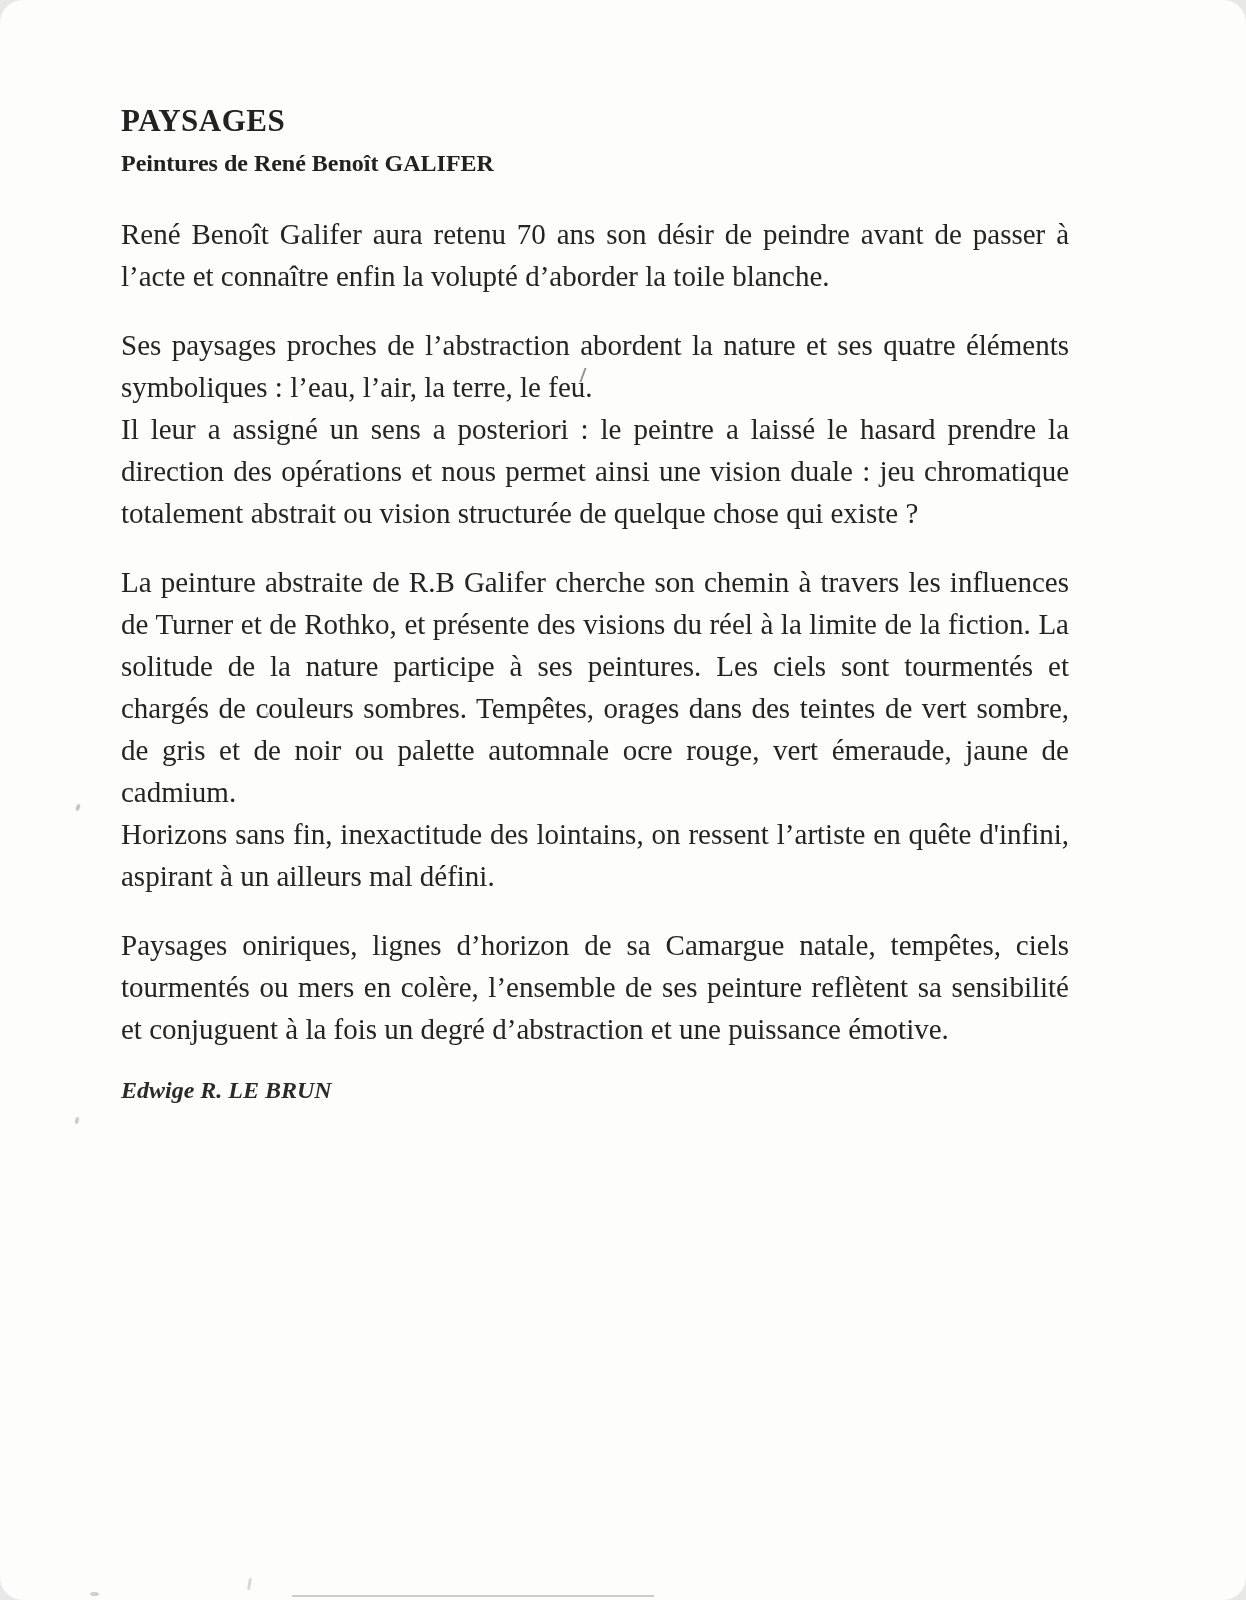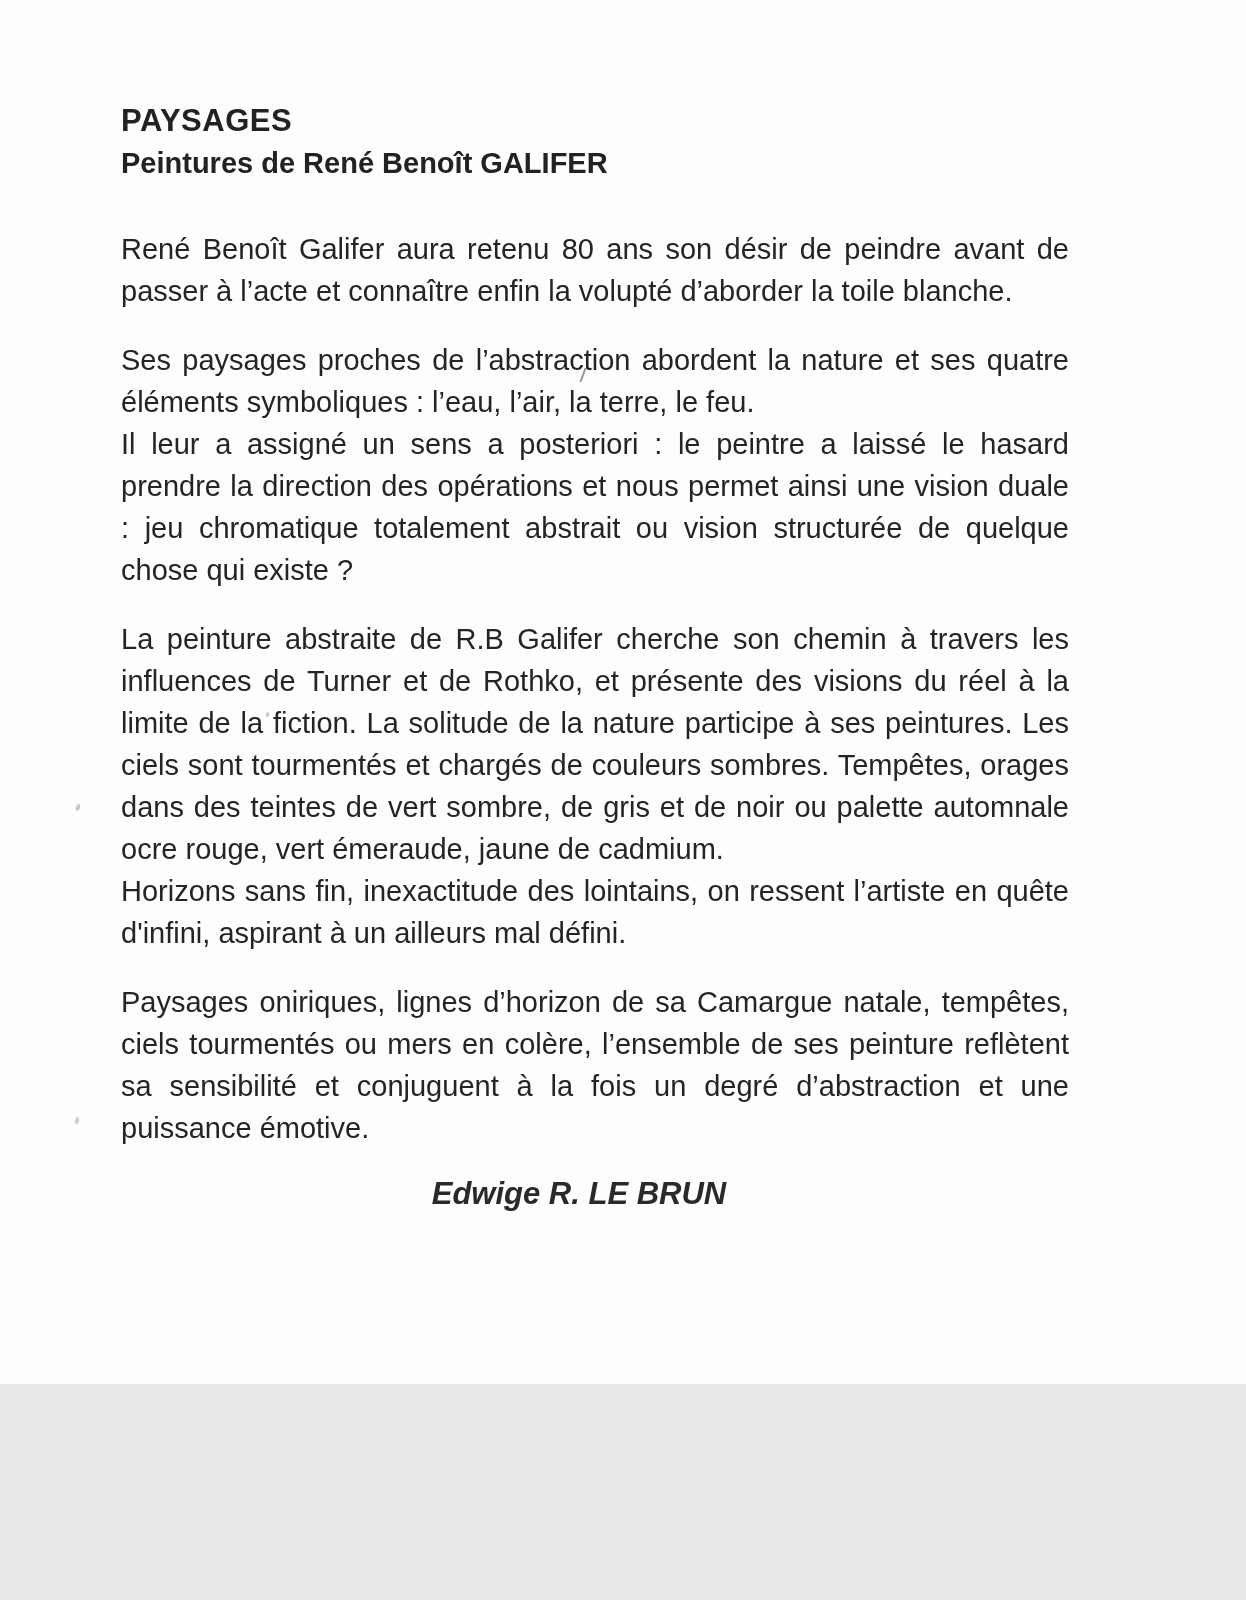--- a/index.html
+++ b/index.html
@@ -3,69 +3,70 @@
 <meta charset="utf-8">
 <style>
   html, body {
     margin: 0;
     padding: 0;
     background: #e8e8e8;
   }
   .page {
     position: relative;
     width: 1246px;
-    height: 1384px;
+    height: 1600px;
     margin: 0 auto;
     background: #fdfdfc;
     overflow: hidden;
-    font-family: Liberation Sans, sans-serif;
+    font-family: Liberation Serif, serif;
     color: #1f1f1f;
     
     background-image:
       radial-gradient(circle at 20% 30%, rgba(0,0,0,0.012) 0 2px, transparent 3px),
       radial-gradient(circle at 70% 60%, rgba(0,0,0,0.012) 0 1px, transparent 2px);
+    border-radius: 23px;
   }
   .content {
     position: absolute;
     left: 121px;
     top: 100px;
     width: 948px;
   }
   .doc-title {
     font-size: 31px;
     font-weight: bold;
     line-height: 42px;
     letter-spacing: 0.5px;
     color: #222;
   }
   .doc-subtitle {
-    font-size: 29px;
+    font-size: 24px;
     font-weight: bold;
     line-height: 42px;
-    margin-bottom: 44px;
+    margin-bottom: 29px;
     color: #222;
   }
   .paragraph {
     margin-bottom: 27px;
   }
   .segment {
     font-size: 29px;
     line-height: 42px;
     text-align: justify;
     text-justify: inter-word;
     color: #242424;
     hyphens: none;
   }
   .signature {
     margin-top: 14px;
     padding-right: 32px;
-    font-size: 31px;
+    font-size: 24px;
     font-weight: bold;
     font-style: italic;
-    text-align: center;
+    text-align: left;
     color: #2a2a2a;
   }
   
   .artifact {
     position: absolute;
     pointer-events: none;
   }
   .artifact-cedilla {
     left: 582px; top: 368px;
     width: 3px; height: 14px;
@@ -115,21 +116,21 @@
 <body>
 
 <div class="page">
   <div class="content">
 
     <div class="doc-title">PAYSAGES</div>
 
     <div class="doc-subtitle">Peintures de René Benoît GALIFER</div>
 
     <div class="paragraph">
-      <div class="segment">René Benoît Galifer aura retenu 80 ans son désir de peindre avant de passer à l’acte et connaître enfin la volupté d’aborder la toile blanche.</div>
+      <div class="segment">René Benoît Galifer aura retenu 70 ans son désir de peindre avant de passer à l’acte et connaître enfin la volupté d’aborder la toile blanche.</div>
     </div>
 
     <div class="paragraph">
       <div class="segment">Ses paysages proches de l’abstraction abordent la nature et ses quatre éléments symboliques : l’eau, l’air, la terre, le feu.</div>
       <div class="segment">Il leur a assigné un sens a posteriori : le peintre a laissé le hasard prendre la direction des opérations et nous permet ainsi une vision duale : jeu chromatique totalement abstrait ou vision structurée de quelque chose qui existe ?</div>
     </div>
 
     <div class="paragraph">
       <div class="segment">La peinture abstraite de R.B Galifer cherche son chemin à travers les influences de Turner et de Rothko, et présente des visions du réel à la limite de la fiction. La solitude de la nature participe à ses peintures. Les ciels sont tourmentés et chargés de couleurs sombres. Tempêtes, orages dans des teintes de vert sombre, de gris et de noir ou palette automnale ocre rouge, vert émeraude, jaune de cadmium.</div>
       <div class="segment">Horizons sans fin, inexactitude des lointains, on ressent l’artiste en quête d'infini, aspirant à un ailleurs mal défini.</div>

